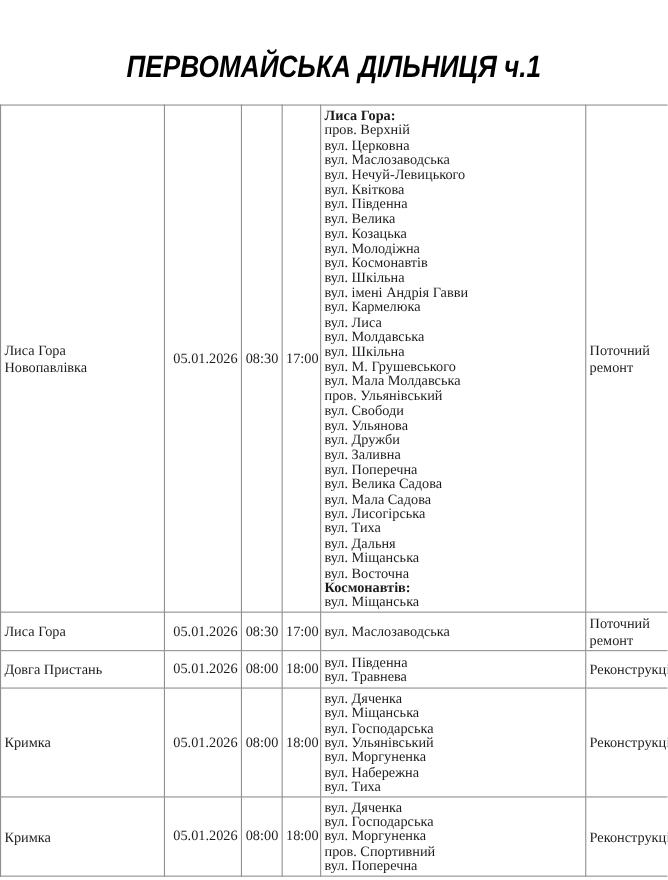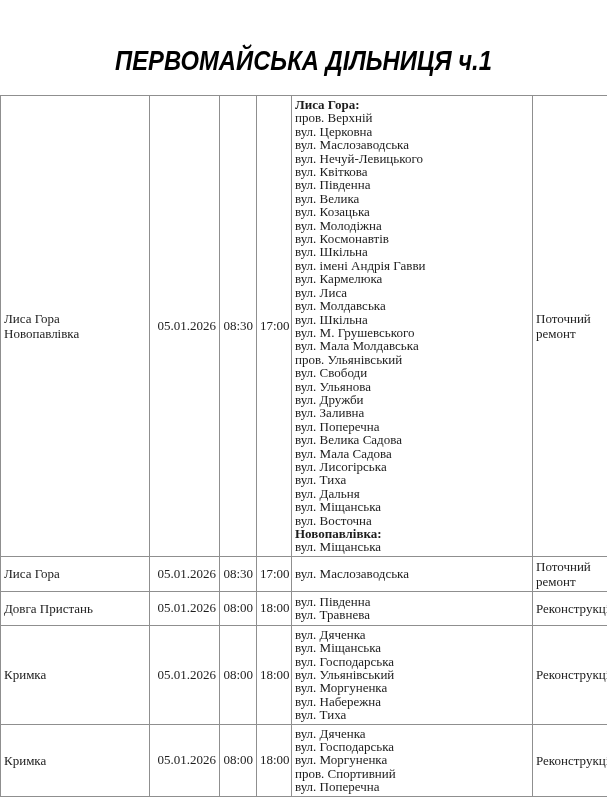--- a/index.html
+++ b/index.html
@@ -104,21 +104,21 @@
             <div class="street-line">вул. Дружби</div>
             <div class="street-line">вул. Заливна</div>
             <div class="street-line">вул. Поперечна</div>
             <div class="street-line">вул. Велика Садова</div>
             <div class="street-line">вул. Мала Садова</div>
             <div class="street-line">вул. Лисогірська</div>
             <div class="street-line">вул. Тиха</div>
             <div class="street-line">вул. Дальня</div>
             <div class="street-line">вул. Міщанська</div>
             <div class="street-line">вул. Восточна</div>
-            <div class="street-line bold">Новопавлівка:</div>
+            <div class="street-line bold">Космонавтів:</div>
             <div class="street-line">вул. Міщанська</div>
           </td>
           <td class="work">
             <div class="work-type-line">Поточний</div>
             <div class="work-type-line">ремонт</div>
           </td>
         </tr>
         <tr>
           <td class="loc">
             <div class="location-line">Лиса Гора</div>

